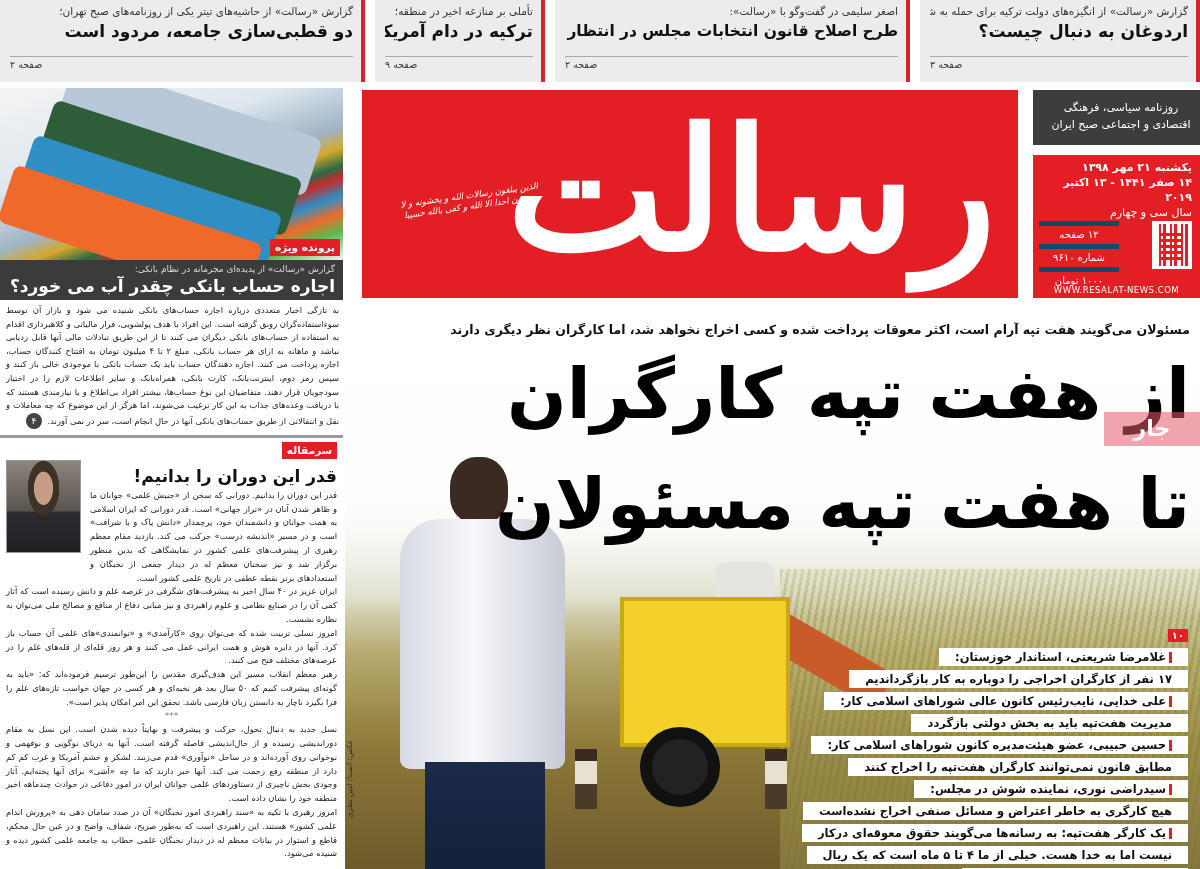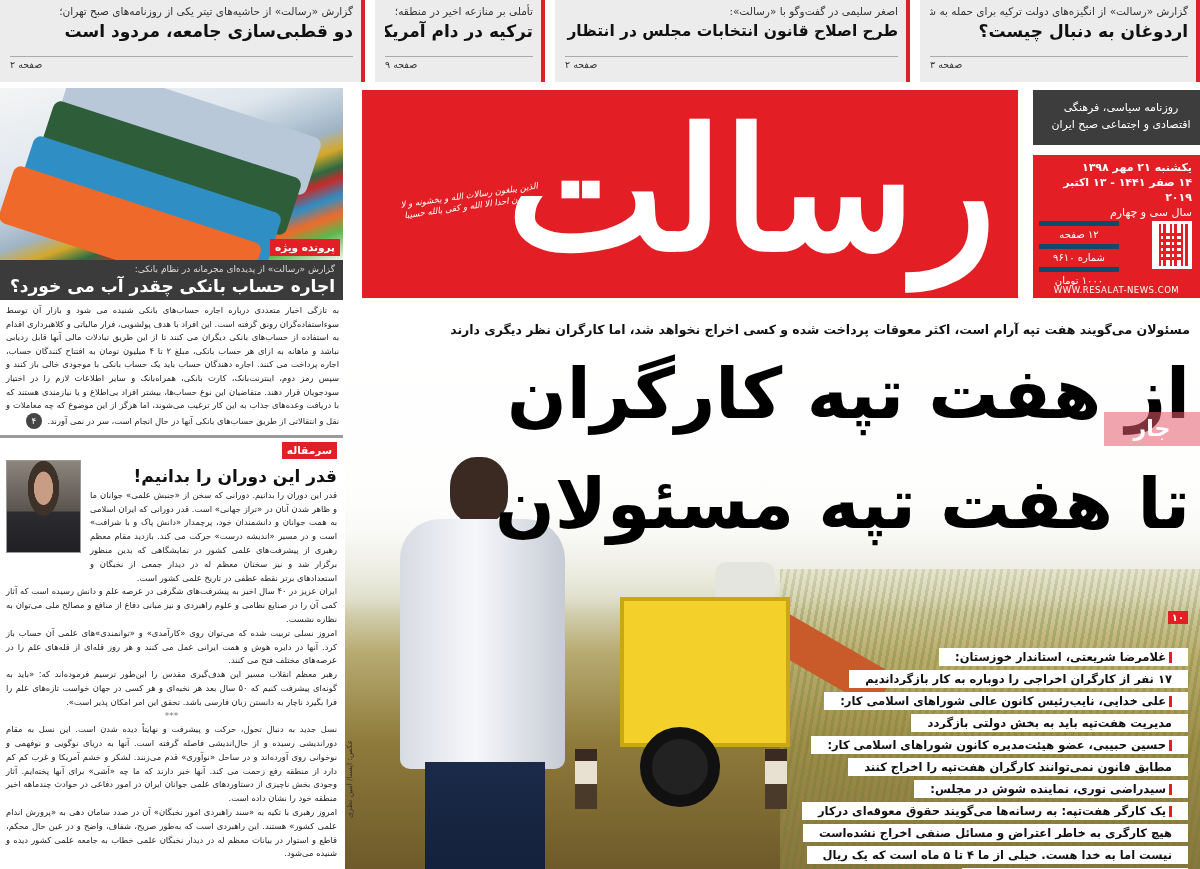--- a/index.html
+++ b/index.html
@@ -72,21 +72,21 @@
   .harvester .arm { position: absolute; left: 120px; top: 30px; width: 190px; height: 40px; background: #c95a2a; transform: rotate(30deg); transform-origin: left center; }
   .harvester .tank { position: absolute; left: 115px; top: 15px; width: 60px; height: 45px; border-radius: 12px; background: #e5e5e0; }
   .small-person { position: absolute; width: 22px; height: 60px; background: linear-gradient(180deg, #3a2a22 0 12px, #e8e0d0 12px 35px, #4a3a2a 35px); bottom: 60px; }
 
   .subhead { position: absolute; top: 20px; right: 10px; font-size: 12.5px; font-weight: bold; color: #111; white-space: nowrap; }
   .headline { position: absolute; right: 10px; font-weight: bold; color: #000; white-space: nowrap; font-size: 70px; line-height: 84px; letter-spacing: -1px; }
   .headline.l1 { top: 50px; }
   .headline.l2 { top: 160px; }
   .jaar { position: absolute; right: 0; top: 410px; width: 96px; height: 34px; background: rgba(227,90,105,0.55); color: #fff; font-size: 22px; font-weight: bold; text-align: center; line-height: 34px; }
 
-  .pagebox { position: absolute; right: 12px; top: 309px; background: #e31e24; color: #fff; font-size: 10px; font-weight: bold; padding: 1px 4px; }
+  .pagebox { position: absolute; right: 12px; top: 327px; background: #e31e24; color: #fff; font-size: 10px; font-weight: bold; padding: 1px 4px; }
   .quotes { position: absolute; right: 12px; top: 344px; width: 330px; text-align: right; }
   .q { display: block; margin-bottom: 2px; }
   .q span { display: inline-block; background: #fff; font-size: 11.5px; font-weight: bold; line-height: 18px; padding: 0 16px; white-space: nowrap; }
   .q .speaker::before { content: ""; display: inline-block; width: 3px; height: 11px; background: #e31e24; margin-left: 3px; vertical-align: middle; }
 </style>
 </head>
 <body>
 
 <div class="teasers">
   <div class="teaser" style="right:0;width:280px;">
@@ -195,19 +195,19 @@
 
   <div class="pagebox">۱۰</div>
   <div class="quotes">
     <div class="q"><span class="speaker">غلامرضا شریعتی، استاندار خوزستان:</span></div>
     <div class="q"><span>۱۷ نفر از کارگران اخراجی را دوباره به کار بازگرداندیم</span></div>
     <div class="q"><span class="speaker">علی خدایی، نایب‌رئیس کانون عالی شوراهای اسلامی کار:</span></div>
     <div class="q"><span>مدیریت هفت‌تپه باید به بخش دولتی بازگردد</span></div>
     <div class="q"><span class="speaker">حسین حبیبی، عضو هیئت‌مدیره کانون شوراهای اسلامی کار:</span></div>
     <div class="q"><span>مطابق قانون نمی‌توانند کارگران هفت‌تپه را اخراج کنند</span></div>
     <div class="q"><span class="speaker">سیدراضی نوری، نماینده شوش در مجلس:</span></div>
+    <div class="q"><span>هیچ کارگری به خاطر اعتراض و مسائل صنفی اخراج نشده‌است</span></div>
     <div class="q"><span class="speaker">یک کارگر هفت‌تپه: به رسانه‌ها می‌گویند حقوق معوقه‌ای درکار</span></div>
-    <div class="q"><span>هیچ کارگری به خاطر اعتراض و مسائل صنفی اخراج نشده‌است</span></div>
     <div class="q"><span>نیست اما به خدا هست. خیلی از ما ۴ تا ۵ ماه است که یک ریال</span></div>
     <div class="q"><span>نگرفته‌ایم و تازه اخراج‌مان می‌کنند</span></div>
   </div>
 </div>
 <div class="credit">عکس: ایسنا/ امین نظری</div>
 
 </body></html>

